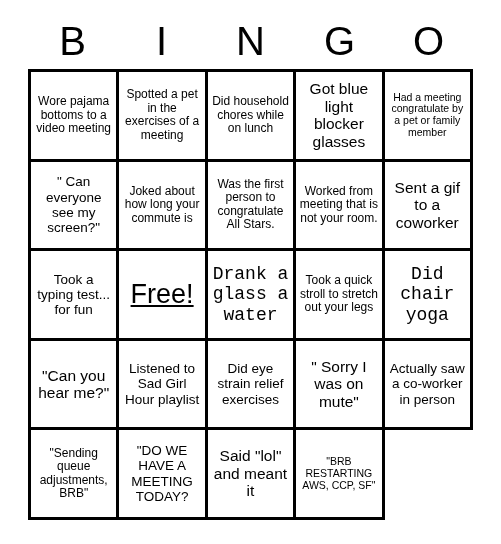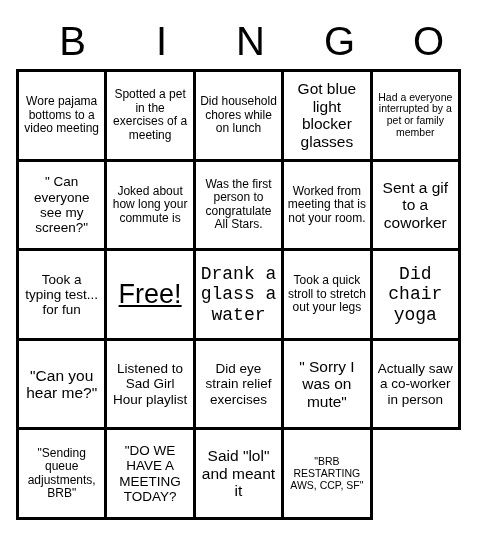--- a/index.html
+++ b/index.html
@@ -41,21 +41,21 @@
     font-size: 40px;
     font-weight: 400;
     line-height: 1;
     letter-spacing: 0;
     color: #000000;
   }
 
   
   #bingo-grid {
     position: absolute;
-    left: 16px;
+    left: 28px;
     top: 69px;
     width: 445px;
     height: 451px;
     display: grid;
     grid-template-columns: repeat(5, 1fr);
     grid-template-rows: repeat(5, 1fr);
     border-top: 3px solid #000;
     border-left: 3px solid #000;
     box-sizing: border-box;
   }
@@ -109,21 +109,21 @@
       <div class="bingo-cell">
         <span class="cell-text fs-s">Spotted a pet in the exercises of a meeting</span>
       </div>
       <div class="bingo-cell">
         <span class="cell-text fs-s">Did household chores while on lunch</span>
       </div>
       <div class="bingo-cell">
         <span class="cell-text fs-l">Got blue light blocker glasses</span>
       </div>
       <div class="bingo-cell">
-        <span class="cell-text fs-xs">Had a everyone interrupted by a pet or family member</span>
+        <span class="cell-text fs-xs">Had a meeting congratulate by a pet or family member</span>
       </div>
       <div class="bingo-cell">
         <span class="cell-text fs-m">" Can everyone see my screen?"</span>
       </div>
       <div class="bingo-cell">
         <span class="cell-text fs-s">Joked about how long your commute is</span>
       </div>
       <div class="bingo-cell">
         <span class="cell-text fs-s">Was the first person to congratulate All Stars.</span>
       </div>

